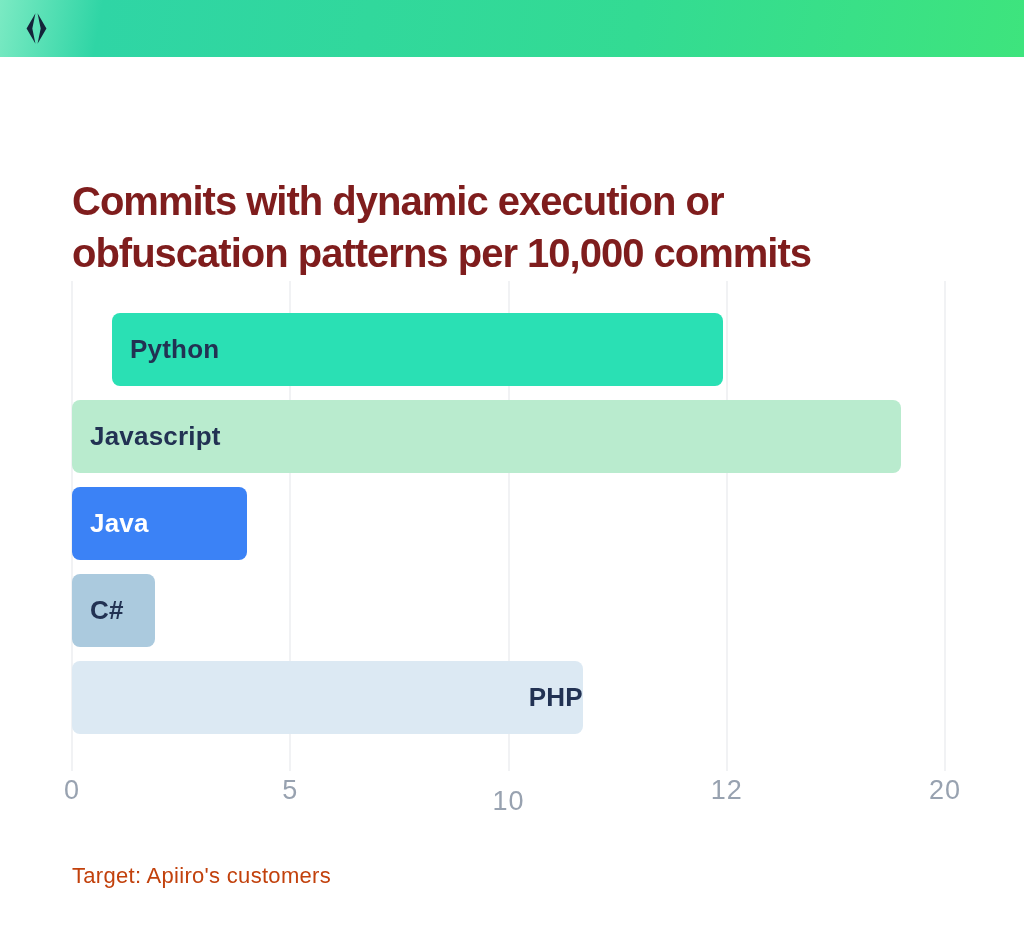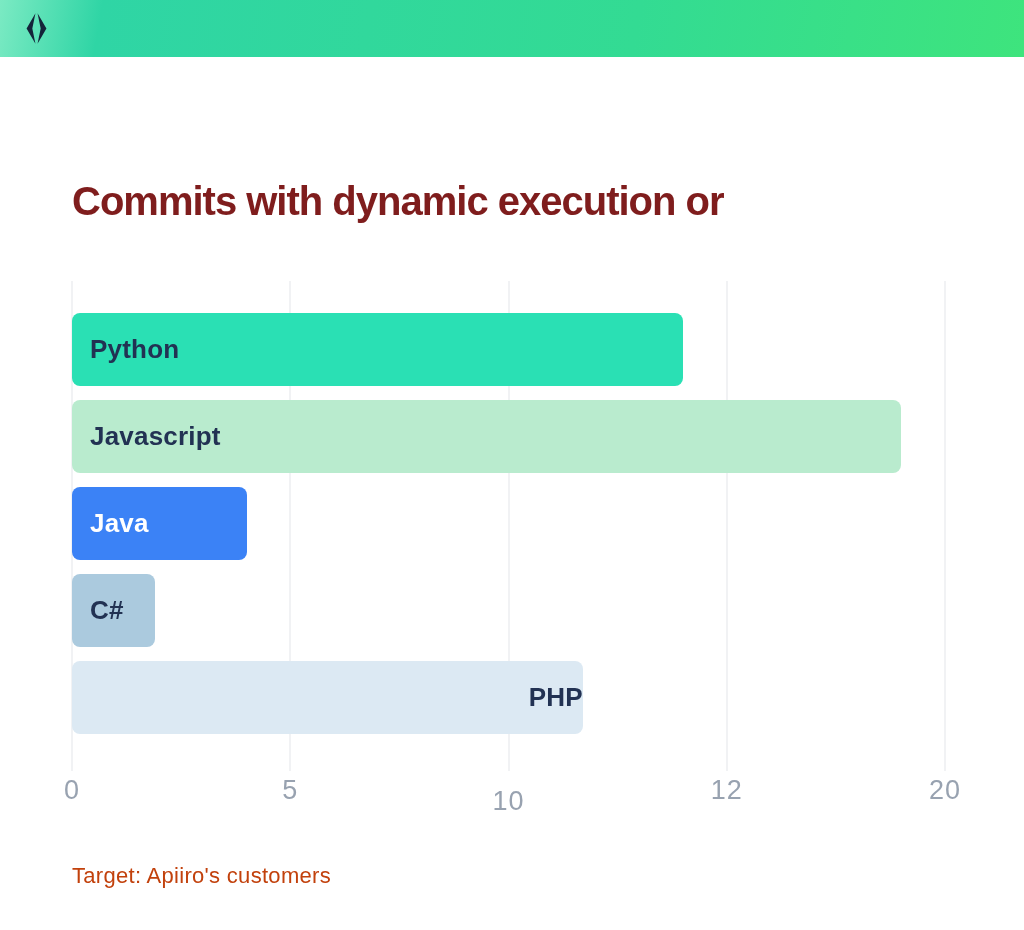--- a/index.html
+++ b/index.html
@@ -50,32 +50,33 @@
 
   <div class="header-bar">
     <svg class="logo" viewBox="0 0 44 60" xmlns="http://www.w3.org/2000/svg">
       <path d="M20 1 L3 30 L20 59 L14 30 Z" fill="#14243A"></path>
       <path d="M24 1 L41 30 L24 59 L30 30 Z" fill="#14243A"></path>
     </svg>
   </div>
 
   <h1 class="chart-title">
     <span style="display:block">Commits with dynamic execution or</span>
+    <span style="display:block">obfuscation patterns per 10,000 commits</span>
   </h1>
 
   <div class="chart">
     <div class="plot" id="plot">
       <div class="gridline" style="left: 0%;"></div>
         <div class="gridline" style="left: 25%;"></div>
         <div class="gridline" style="left: 50%;"></div>
         <div class="gridline" style="left: 75%;"></div>
         <div class="gridline" style="left: 100%;"></div>
         <div class="bars" id="bars">
           <div class="bar-row">
-            <div class="bar" style="width: 70%; background: rgb(42, 224, 180);">
+            <div class="bar" style="width: 70%; background: rgb(42, 224, 180); margin-left: 40px;">
               <span class="bar-label" style="color: rgb(34, 50, 83);">Python</span>
             </div>
           </div>
           <div class="bar-row">
             <div class="bar" style="width: 95%; background: rgb(185, 235, 206);">
               <span class="bar-label" style="color: rgb(34, 50, 83);">Javascript</span>
             </div>
           </div>
           <div class="bar-row">
             <div class="bar" style="width: 20%; background: #3b82f6;">

